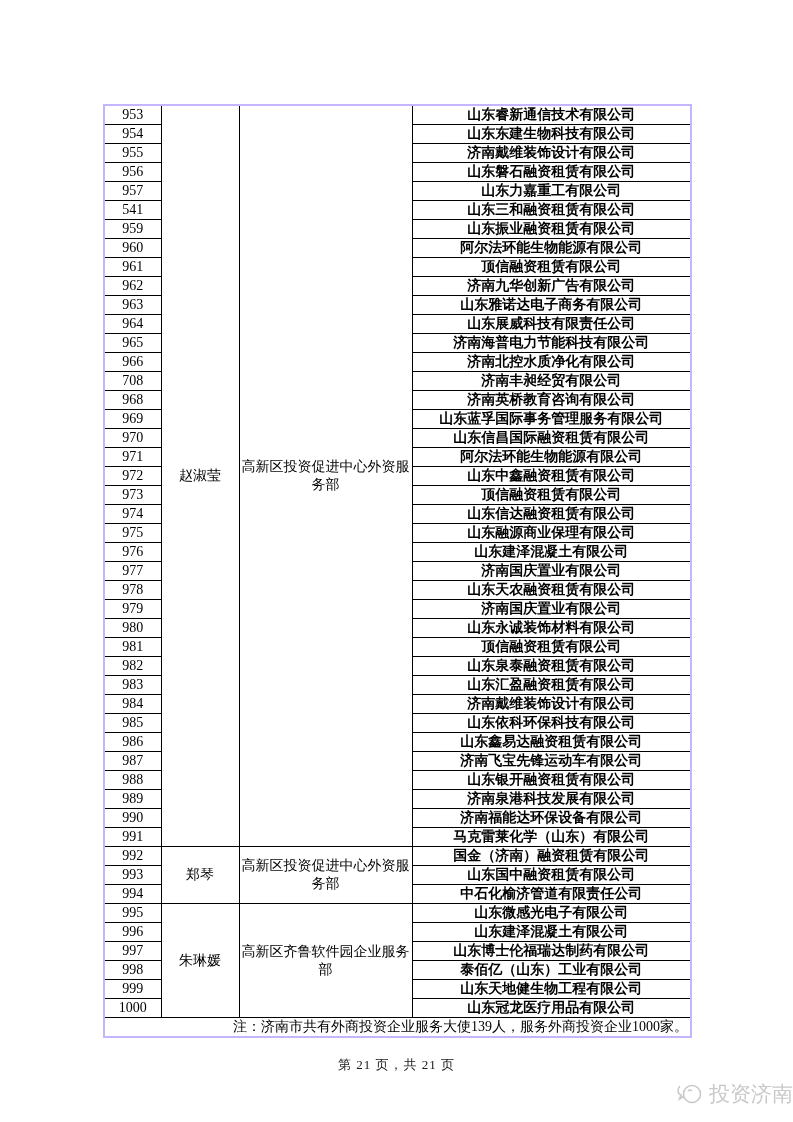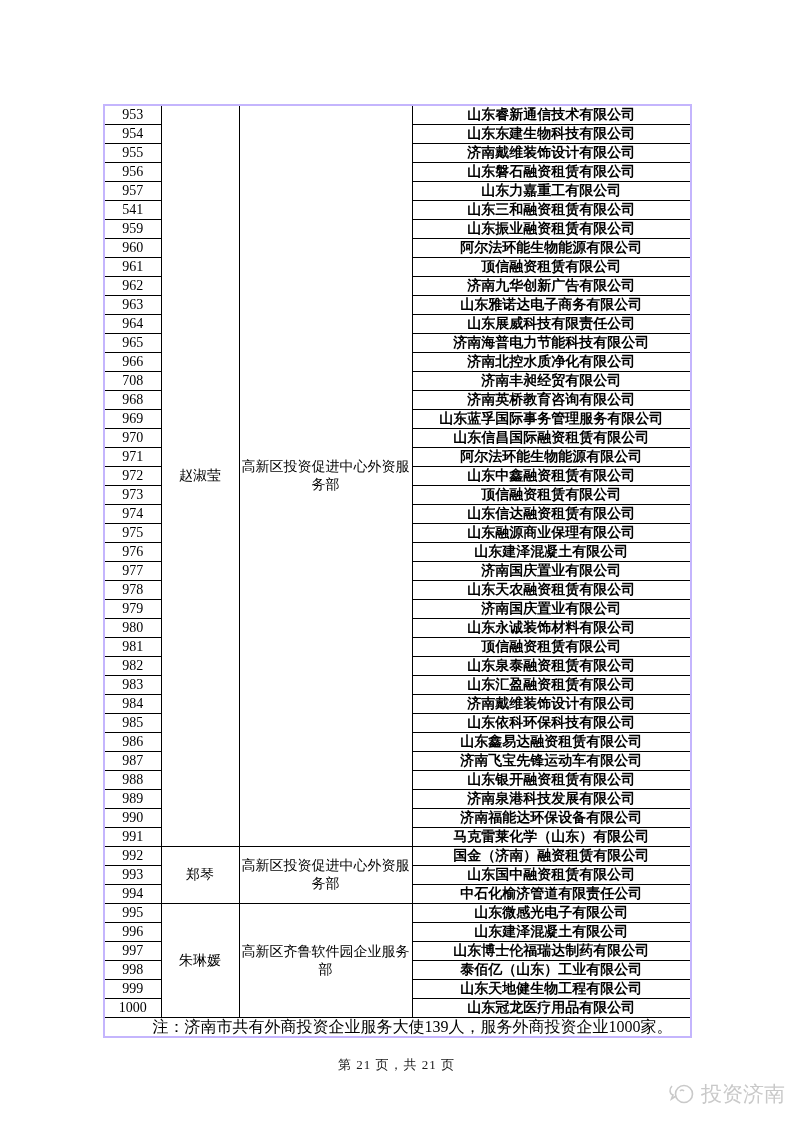--- a/index.html
+++ b/index.html
@@ -30,40 +30,40 @@
     line-height:18px;
     overflow:hidden;
   }
   table.roster tr{height:19px;}
   td.col-no{white-space:nowrap;}
   td.col-name{white-space:nowrap;}
   td.col-dept{white-space:normal;padding:0 8px;}
   td.col-company{white-space:nowrap;font-weight:bold;}
   tr.note-row{height:22px;}
   tr.note-row td{
-    text-align:center;
+    text-align:right;
     padding-left:32px;
-    font-size:16px;
+    font-size:14px;
     white-space:nowrap;
     border:1px solid #000;
   }
   .footer{
     position:absolute;
     top:1056px;
     left:0;
     width:100%;
     text-align:center;
     font-size:13px;
     letter-spacing:1px;
     color:#1a1a1a;
   }
   .watermark{
     position:absolute;
     top:1080px;
-    right:8px;
+    right:0;
     display:flex;
     align-items:center;
     gap:3px;
     color:#c9c9c9;
     font-size:21px;
     font-family:"Liberation Sans","DejaVu Sans",sans-serif;
   }
   .watermark svg{display:block;}
 </style>
 </head>

